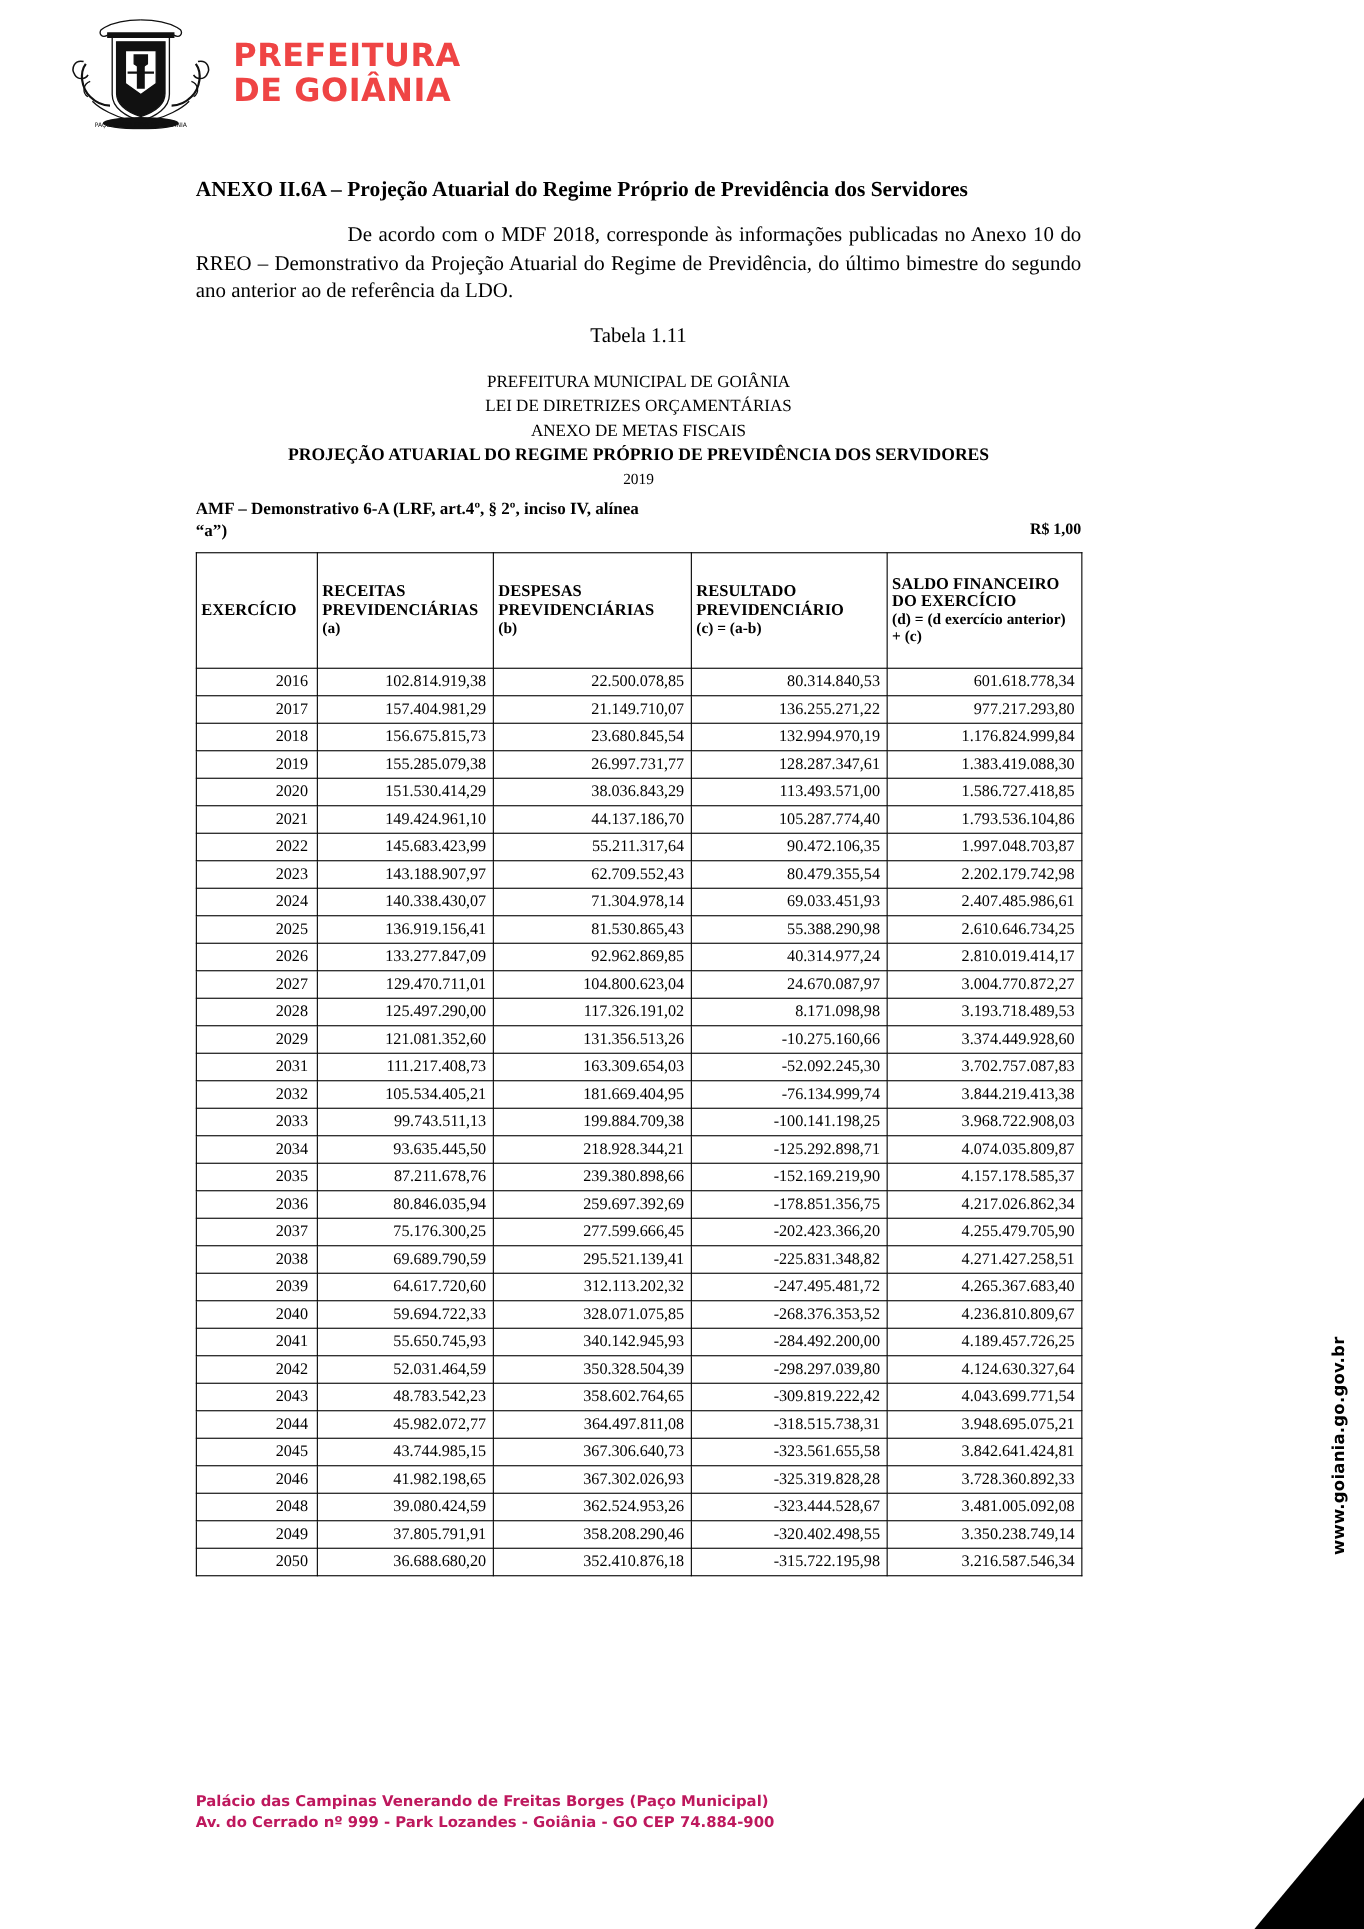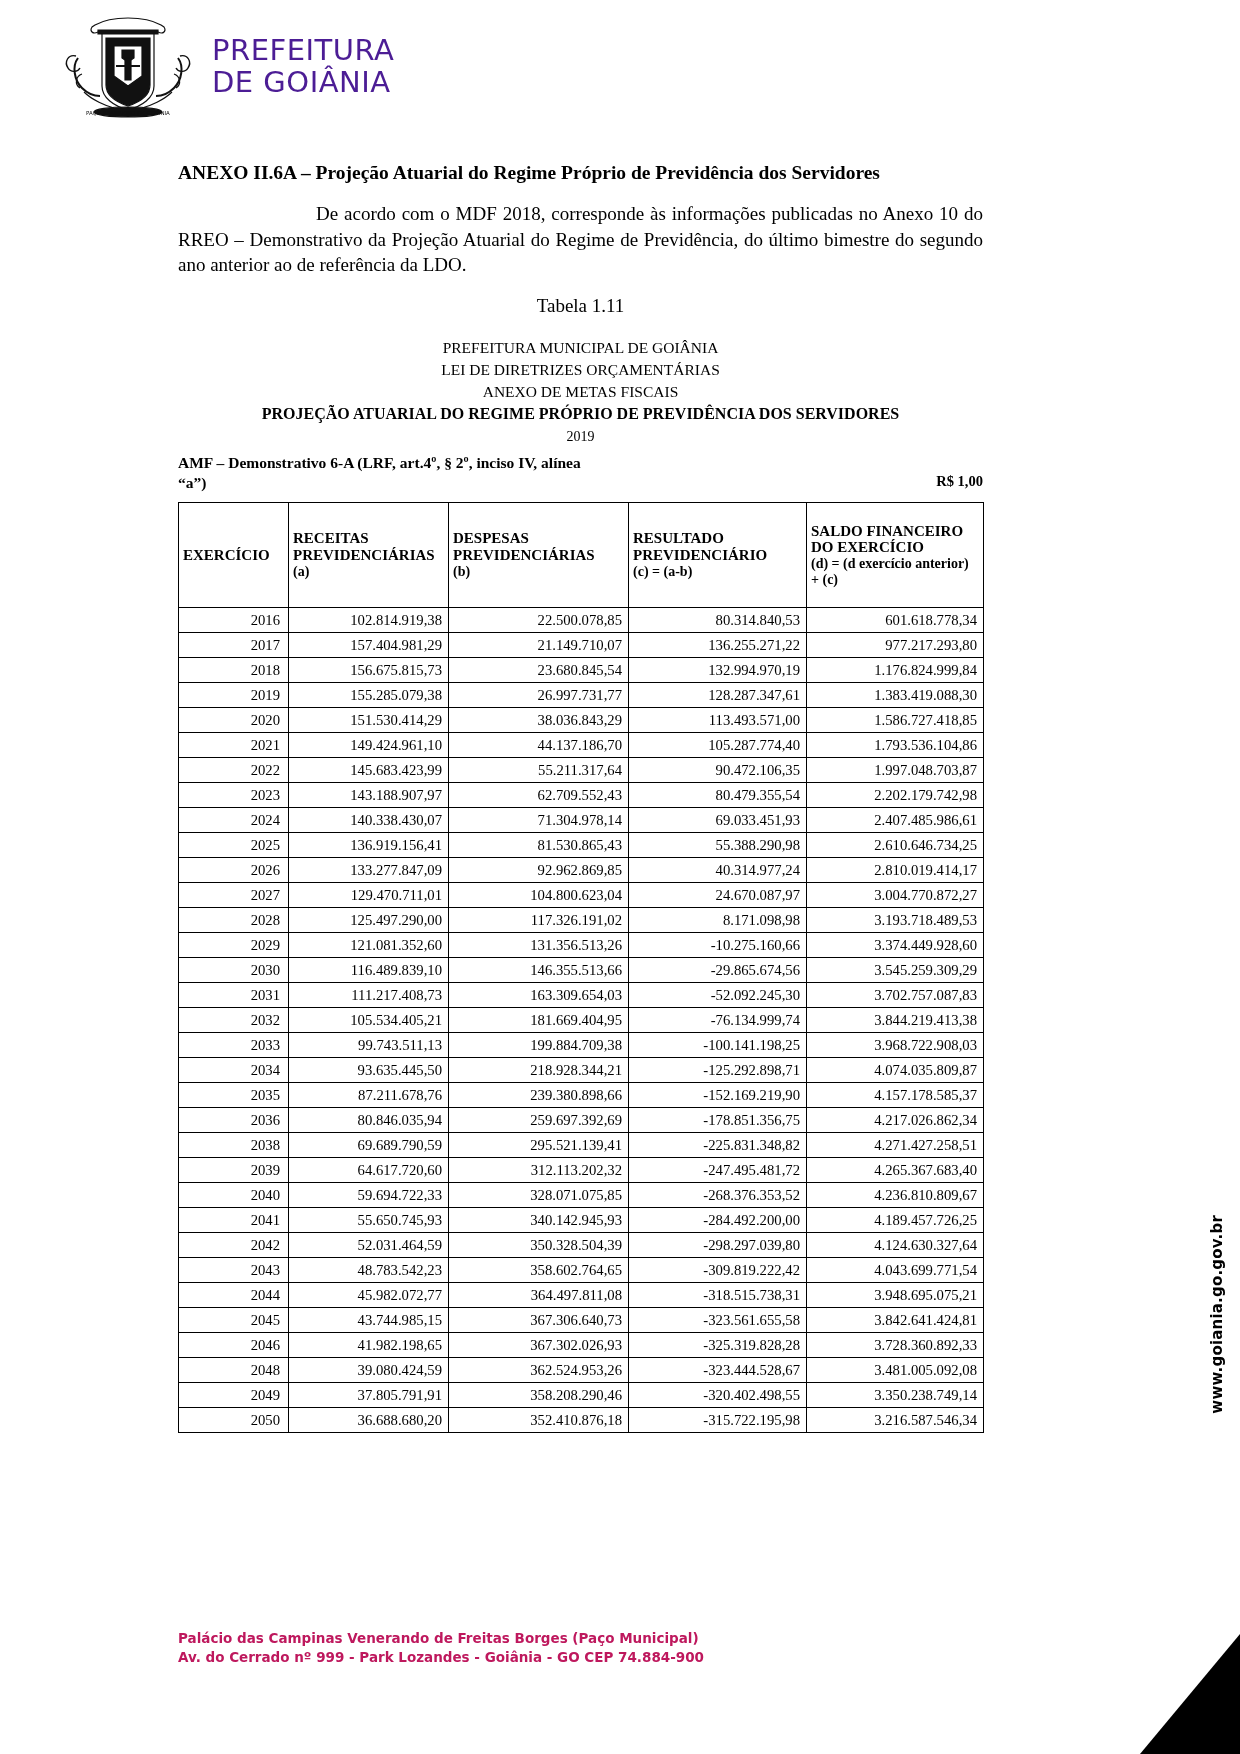--- a/index.html
+++ b/index.html
@@ -26,25 +26,25 @@
     gap: 18px;
   }
   .brasao {
     width: 132px;
     height: 104px;
     position: relative;
   }
   .brasao svg { display: block; }
   .brand-text {
     font-family: "DejaVu Sans", sans-serif;
-    font-weight: normal;
+    font-weight: bold;
     font-size: 29px;
     line-height: 1.12;
     letter-spacing: 0.5px;
-    color: #4c1d95;
+    color: #ef4444;
   }
 
   
   .content {
     position: absolute;
     top: 160px;
     left: 178px;
     width: 805px;
   }
 
@@ -343,27 +343,20 @@
           <td>3.193.718.489,53</td>
         </tr>
         <tr>
           <td class="year">2029</td>
           <td>121.081.352,60</td>
           <td>131.356.513,26</td>
           <td>-10.275.160,66</td>
           <td>3.374.449.928,60</td>
         </tr>
         <tr>
-          <td class="year">2030</td>
-          <td>116.489.839,10</td>
-          <td>146.355.513,66</td>
-          <td>-29.865.674,56</td>
-          <td>3.545.259.309,29</td>
-        </tr>
-        <tr>
           <td class="year">2031</td>
           <td>111.217.408,73</td>
           <td>163.309.654,03</td>
           <td>-52.092.245,30</td>
           <td>3.702.757.087,83</td>
         </tr>
         <tr>
           <td class="year">2032</td>
           <td>105.534.405,21</td>
           <td>181.669.404,95</td>
@@ -390,20 +383,27 @@
           <td>239.380.898,66</td>
           <td>-152.169.219,90</td>
           <td>4.157.178.585,37</td>
         </tr>
         <tr>
           <td class="year">2036</td>
           <td>80.846.035,94</td>
           <td>259.697.392,69</td>
           <td>-178.851.356,75</td>
           <td>4.217.026.862,34</td>
+        </tr>
+        <tr>
+          <td class="year">2037</td>
+          <td>75.176.300,25</td>
+          <td>277.599.666,45</td>
+          <td>-202.423.366,20</td>
+          <td>4.255.479.705,90</td>
         </tr>
         <tr>
           <td class="year">2038</td>
           <td>69.689.790,59</td>
           <td>295.521.139,41</td>
           <td>-225.831.348,82</td>
           <td>4.271.427.258,51</td>
         </tr>
         <tr>
           <td class="year">2039</td>

